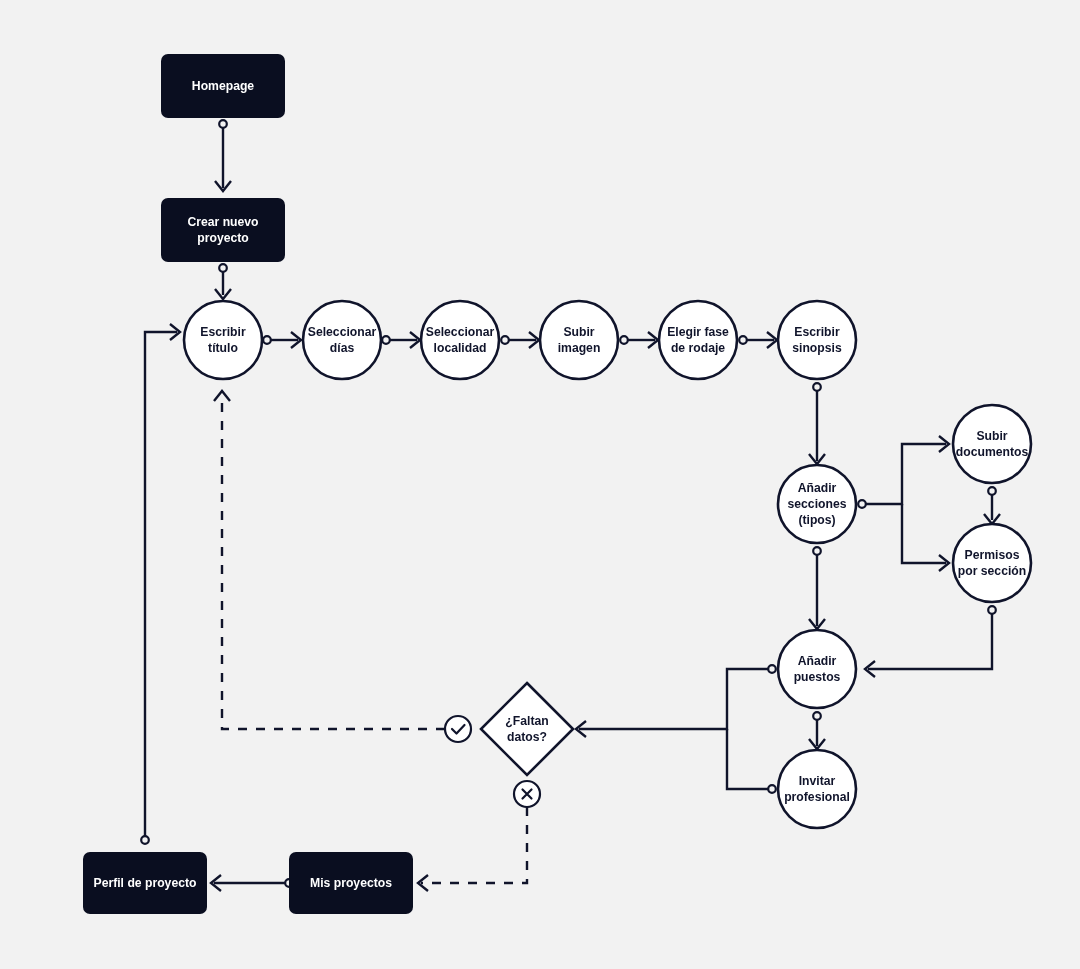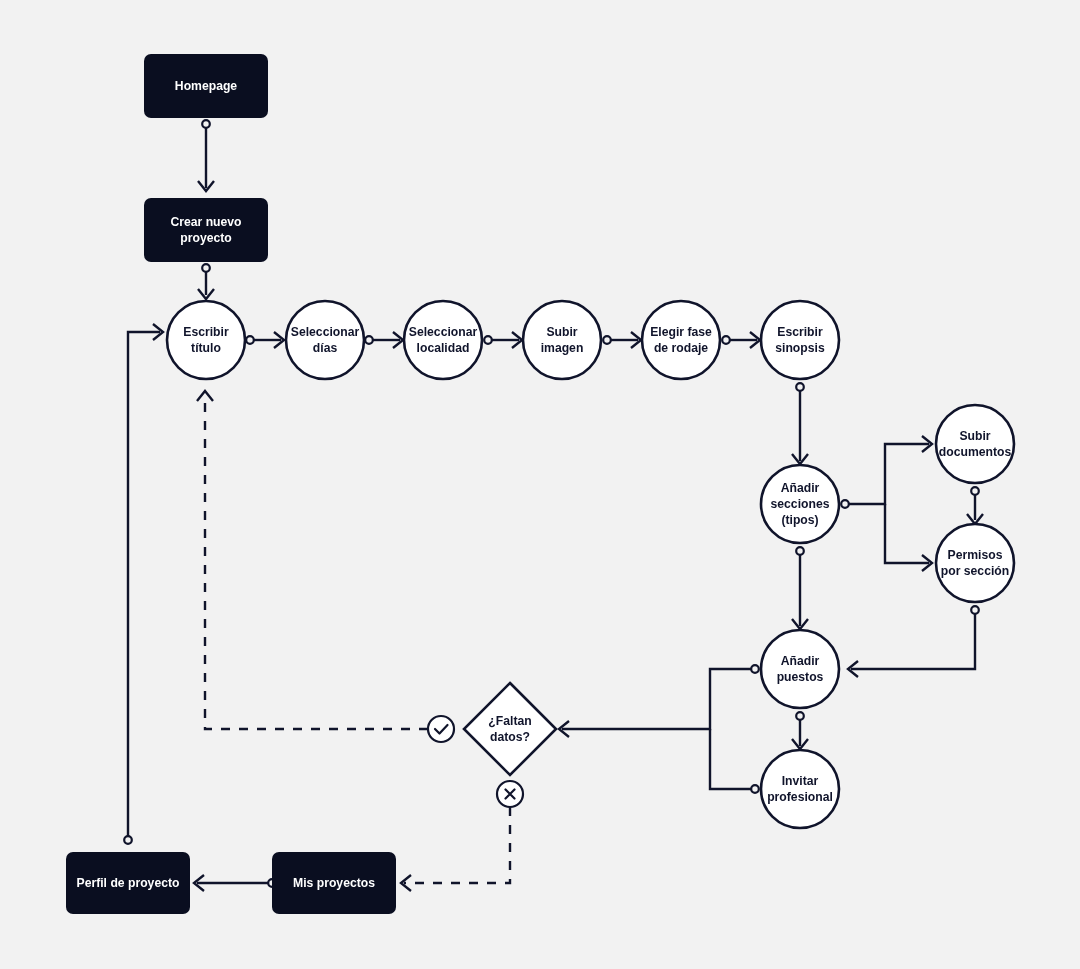--- a/index.html
+++ b/index.html
@@ -11,20 +11,21 @@
     width: 1080px;
     height: 969px;
     font-family: "Liberation Sans", sans-serif;
     overflow: hidden;
   }
   #flow-root {
     position: relative;
     width: 880px;
     height: 969px;
     background: #f2f2f2;
+    margin-left: 17px;
   }
   svg#flow-canvas {
     display: block;
     width: 1080px;
     height: 969px;
   }
   .node-box-shape {
     fill: #0a0e20;
   }
   .node-circle-shape,

